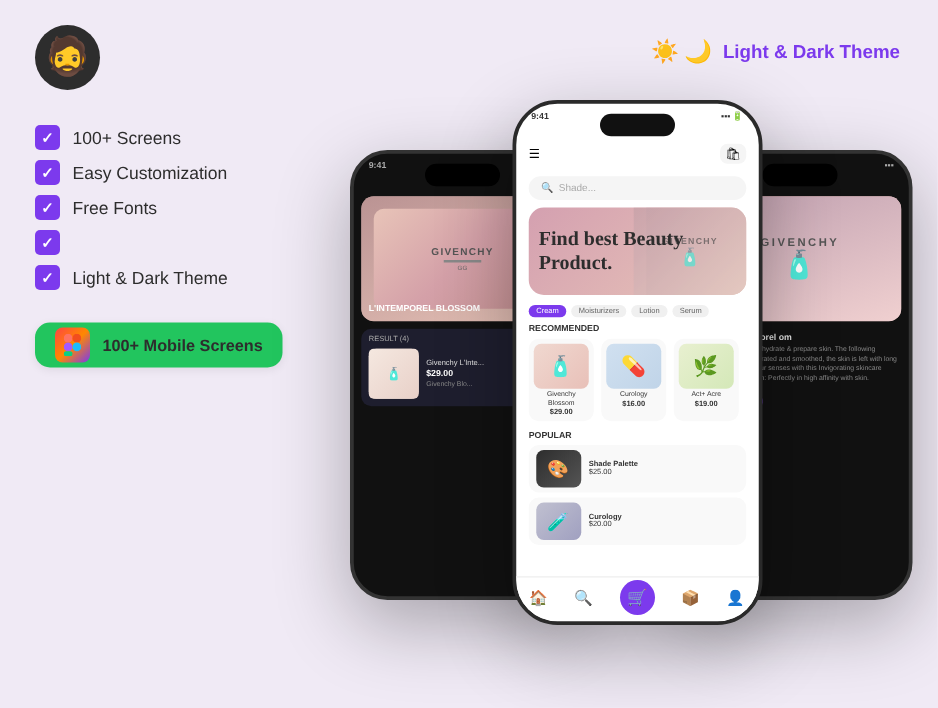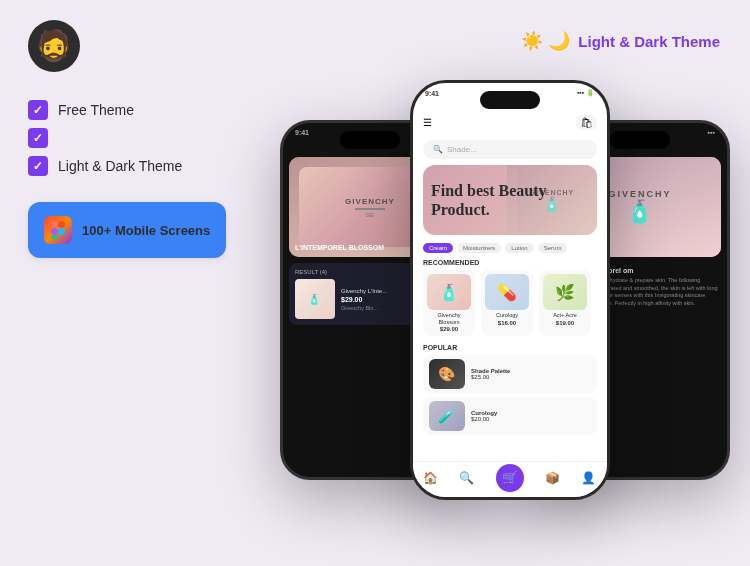--- a/index.html
+++ b/index.html
@@ -108,23 +108,23 @@
       content: '✓';
       color: white;
       font-size: 12px;
       font-weight: 700;
     }
 
     .figma-badge {
       display: flex;
       align-items: center;
       gap: 10px;
-      background: #3b82f6;
+      background: #22c55e;
       border-radius: 12px;
-      padding: 14px 16px;
+      padding: 4px 16px;
       width: fit-content;
       box-shadow: 0 2px 8px rgba(0,0,0,0.08);
     }
     .figma-icon {
       width: 28px;
       height: 28px;
       border-radius: 6px;
       background: linear-gradient(135deg, #ff4444 0%, #ff8800 50%, #7c3aed 100%);
       display: flex;
       align-items: center;
@@ -534,21 +534,29 @@
     <span>🌙</span>
   </div>
   <span class="theme-label">Light &amp; Dark Theme</span>
 </div>
 
 <div class="left-panel">
 
   <ul class="features">
     <li>
       <div class="check-icon"></div>
-      <span>Free Theme</span>
+      <span>100+ Screens</span>
+    </li>
+    <li>
+      <div class="check-icon"></div>
+      <span>Easy Customization</span>
+    </li>
+    <li>
+      <div class="check-icon"></div>
+      <span>Free Fonts</span>
     </li>
     <li>
       <div class="check-icon"></div>
     </li>
     <li>
       <div class="check-icon"></div>
       <span>Light &amp; Dark Theme</span>
     </li>
   </ul>
 

